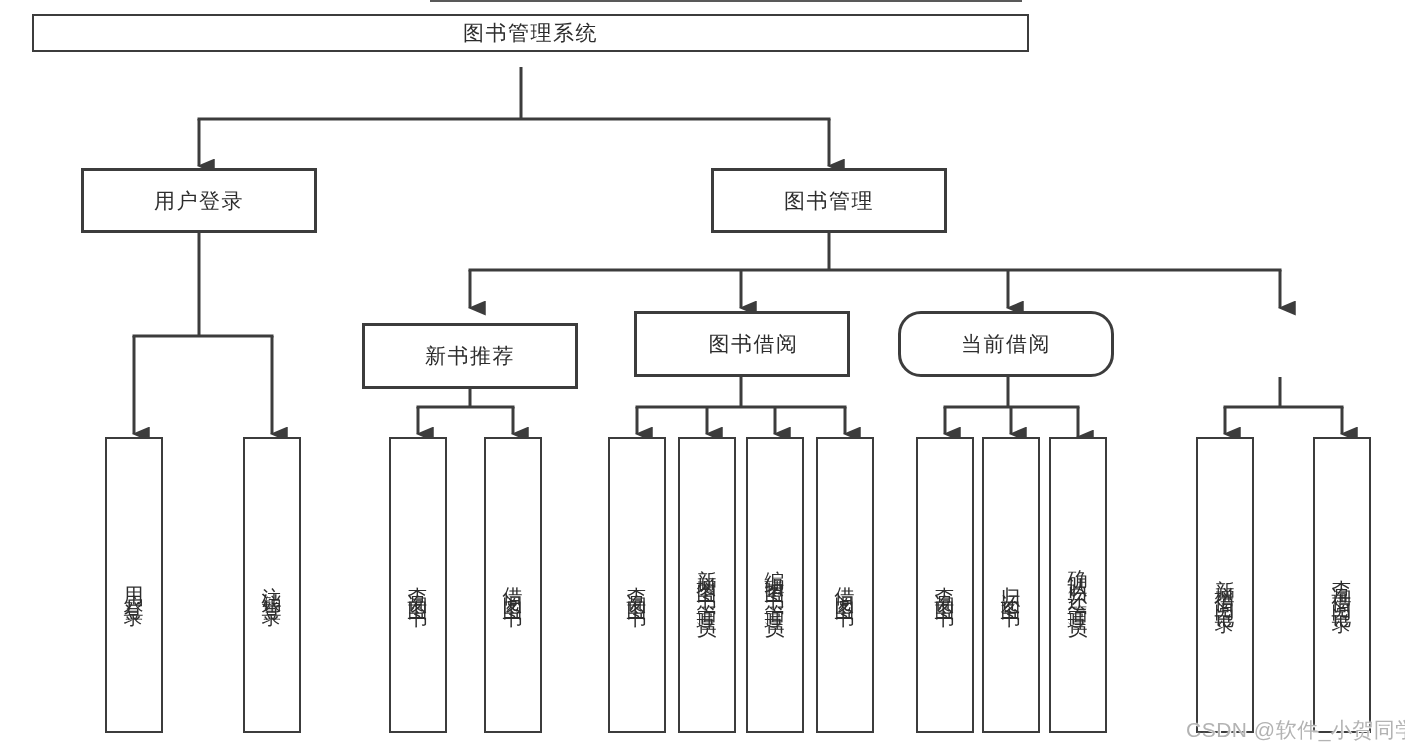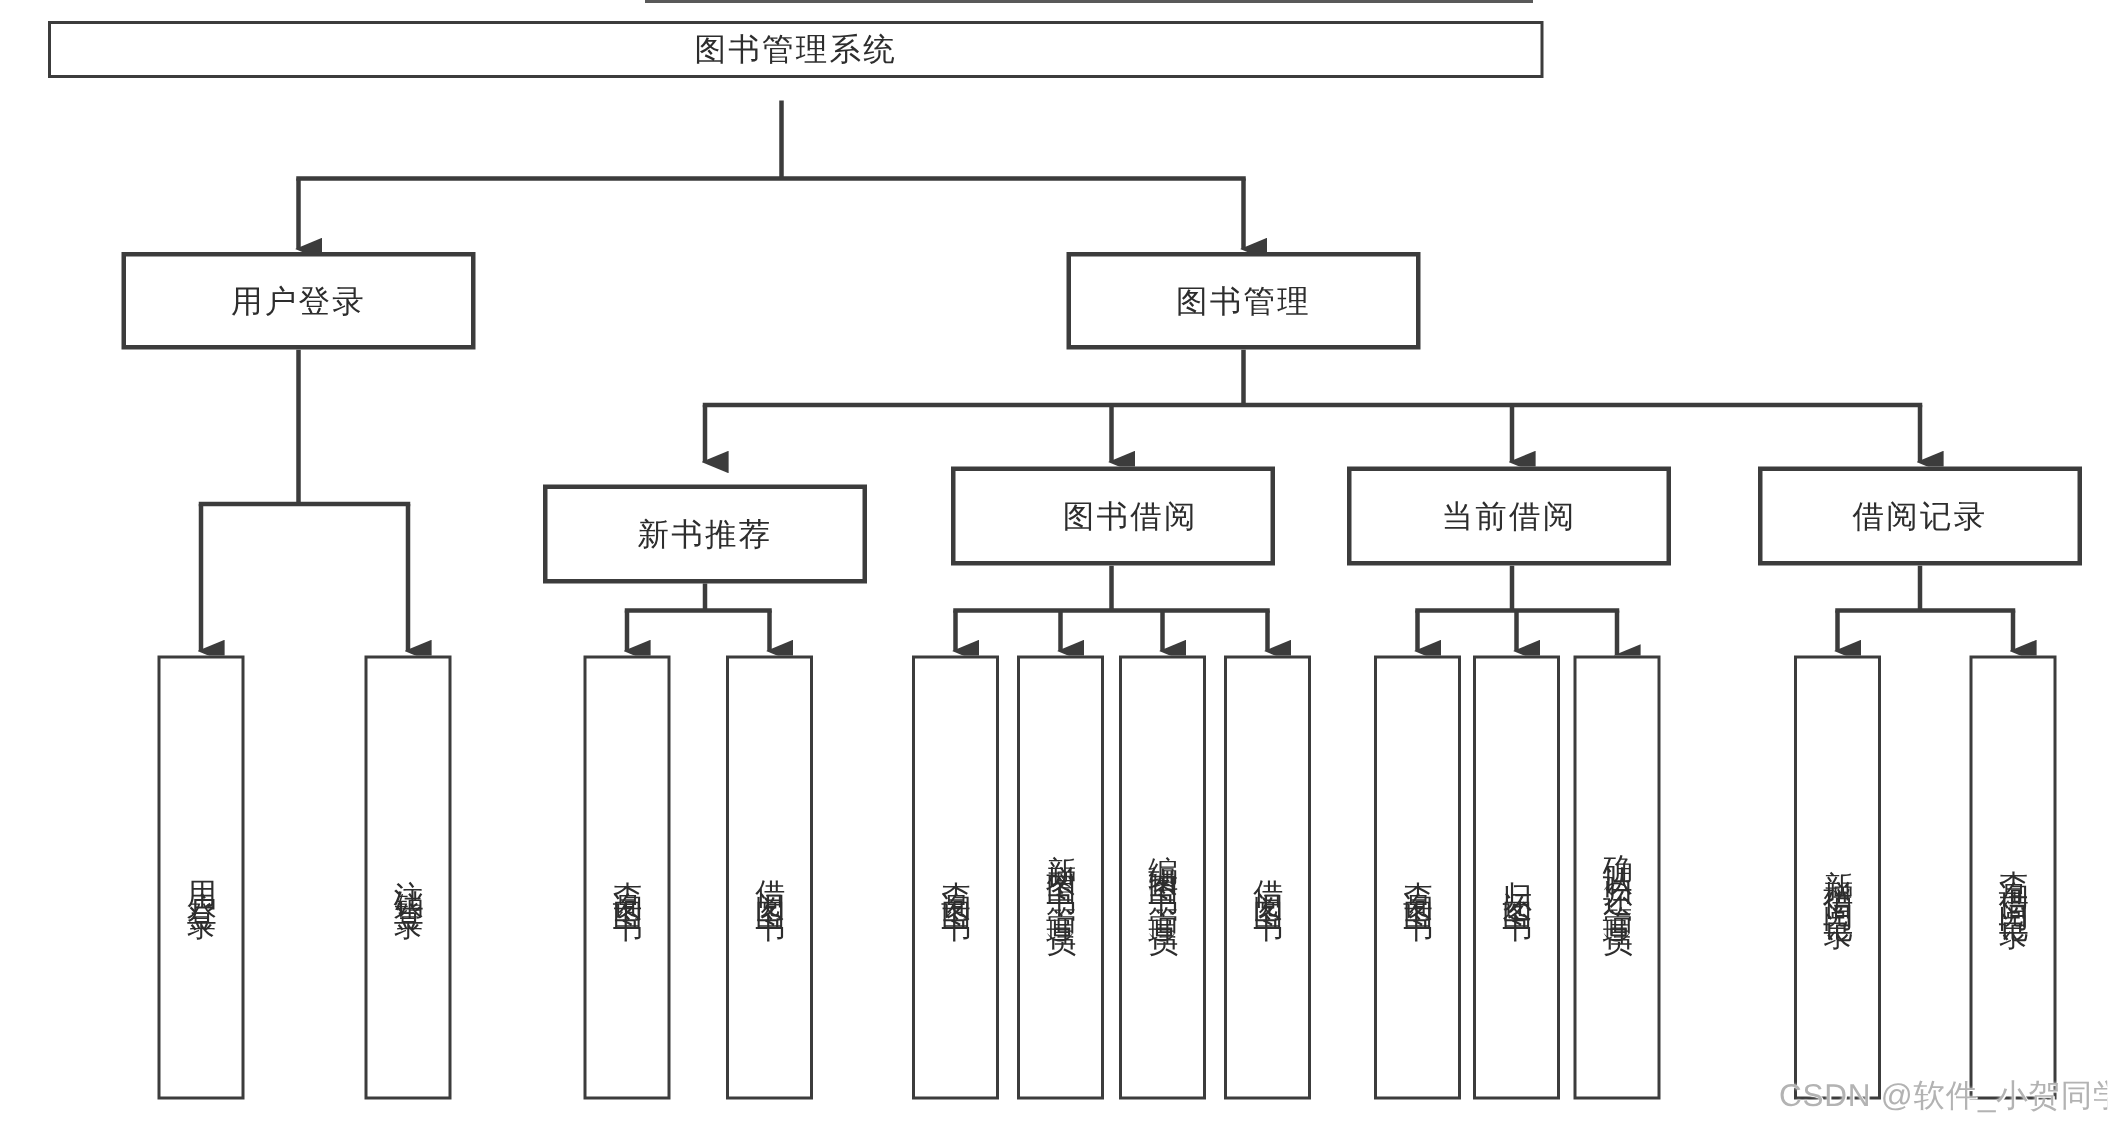--- a/index.html
+++ b/index.html
@@ -25,21 +25,21 @@
   .node span{white-space:nowrap;}
   
   .h span{font-size:21px;letter-spacing:1.5px;}
   .root{left:22px;top:14px;width:997px;height:38px;border-width:2.5px;margin-left:10px;}
   .lv2{height:65px;width:236px;top:168px;}
   .lv2.login{left:81px;}
   .lv2.mgmt{left:711px;}
   .lv3{height:66px;width:216px;top:311px;}
   .lv3.rec{left:362px;margin-top:12px;}
   .lv3.bor{left:634px;padding-left:23px;}
-  .lv3.cur{left:898px;}
+  .lv3.cur{left:898px;border-radius:23px;}
   .lv3.recd{left:1172px;}
   
   .leaf{top:437px;height:296px;width:58px;border-width:2.5px;}
   .leaf span{
     writing-mode:vertical-rl;
     text-orientation:mixed;
     font-size:20px;
     line-height:1;
     letter-spacing:7px;
     color:var(--text);
@@ -129,23 +129,20 @@
 
   <div class="node h lv3 rec">
     <span>新书推荐</span>
   </div>
   <div class="node h lv3 bor">
     <span>图书借阅</span>
   </div>
   <div class="node h lv3 cur">
     <span>当前借阅</span>
   </div>
-  <div class="node h lv3 recd">
-    <span>借阅记录</span>
-  </div>
 
   <div class="node leaf x105">
     <span>用户登录</span>
   </div>
   <div class="node leaf x243">
     <span>注销登录</span>
   </div>
 
   <div class="node leaf x389">
     <span>查询图书</span>

